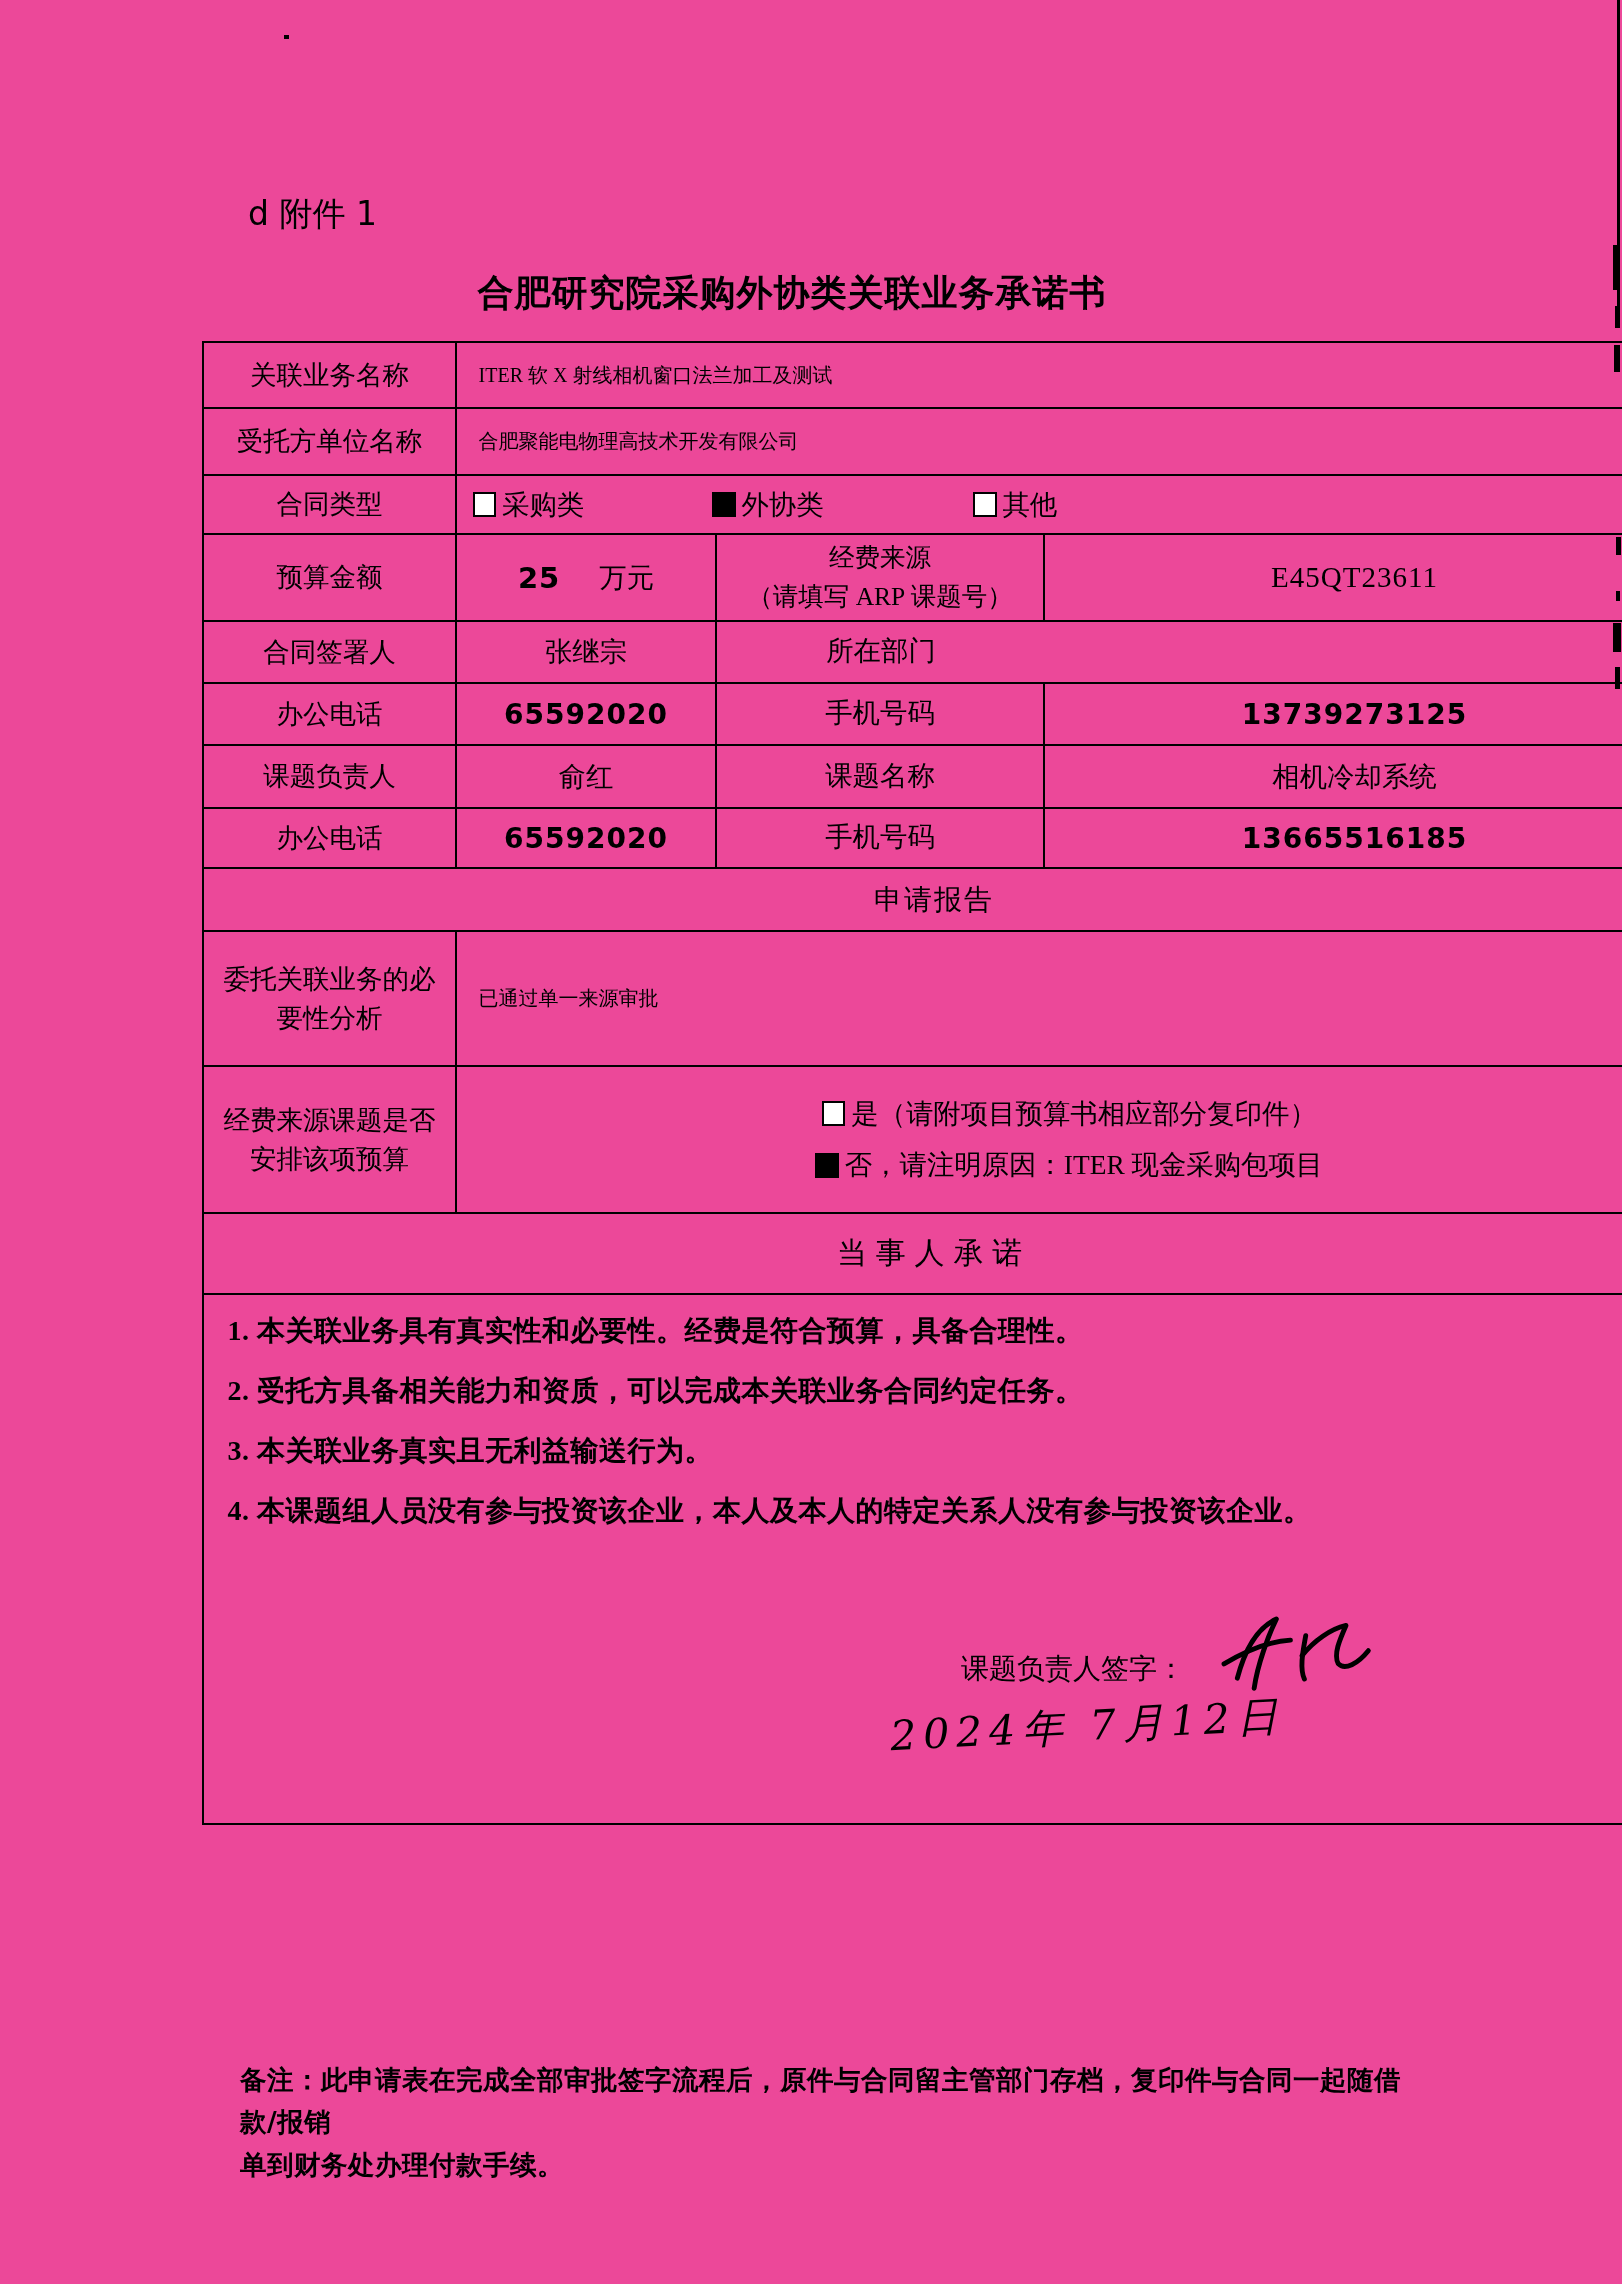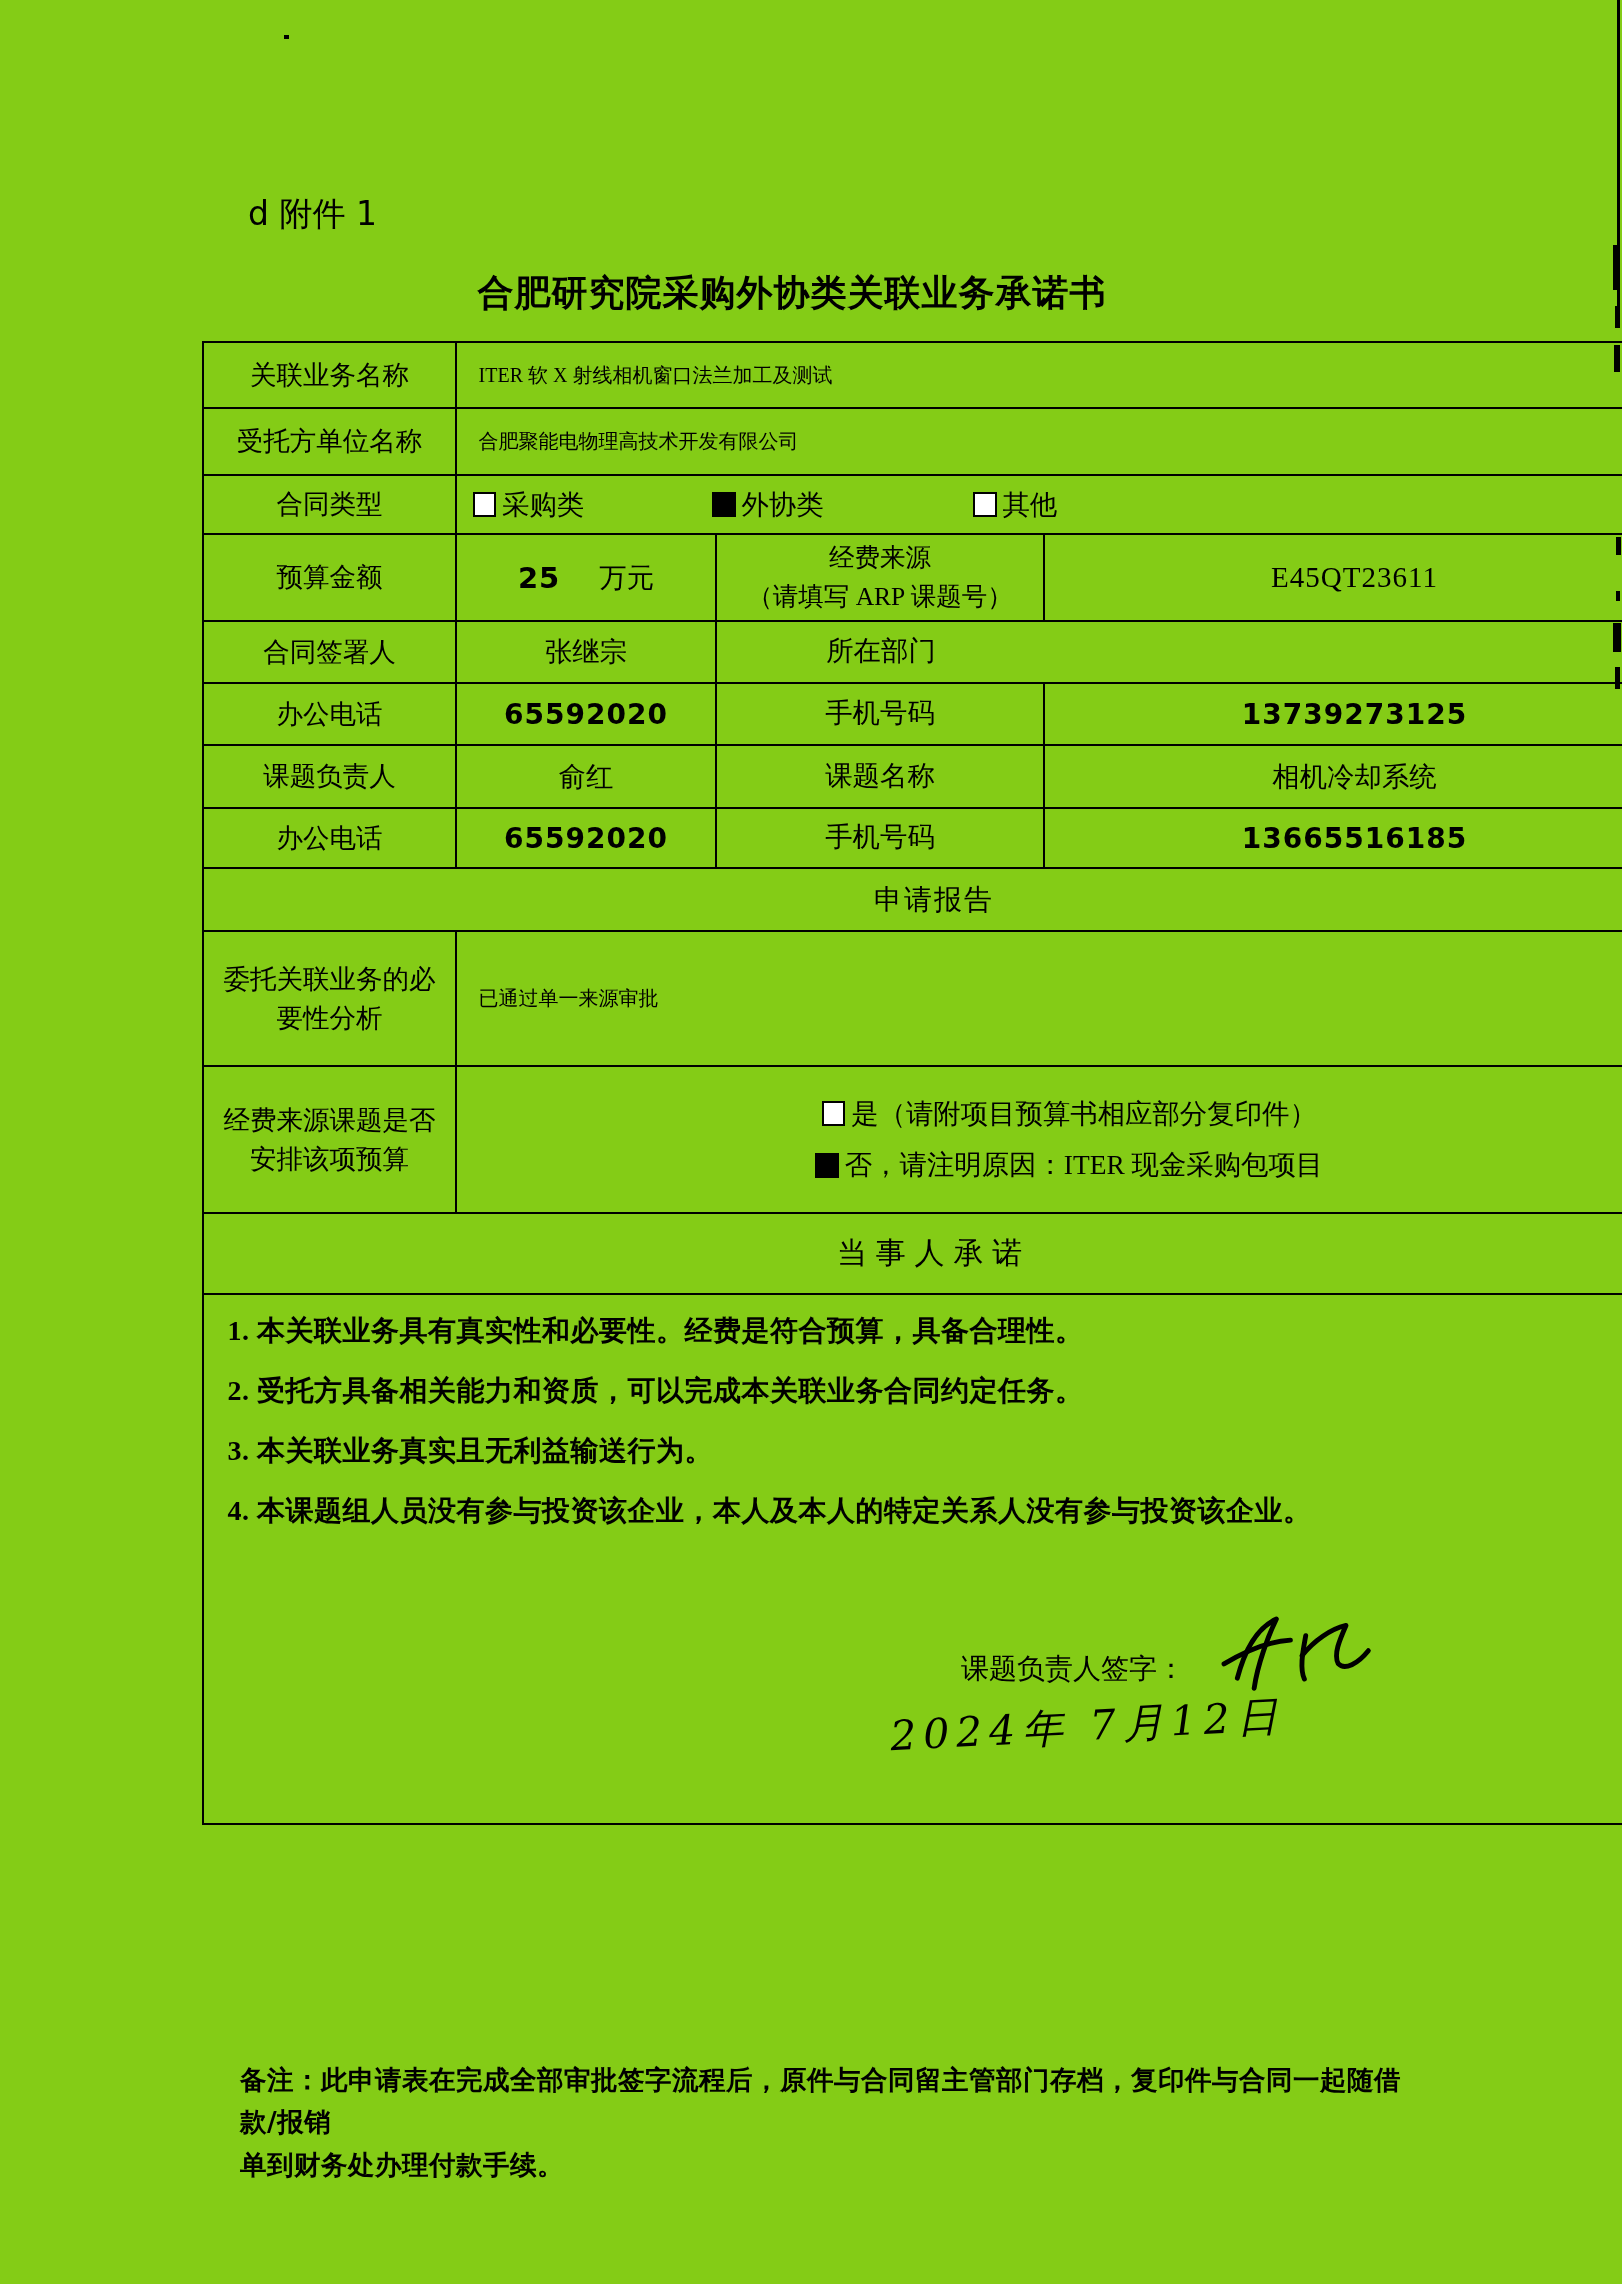--- a/index.html
+++ b/index.html
@@ -1,19 +1,19 @@
 <!DOCTYPE html>
 <html><head>
 <meta charset="utf-8">
 <style>
   * { margin:0; padding:0; box-sizing:border-box; }
   html,body { background:#e8e8e8; }
   #page {
     position:relative; width:1622px; height:2285px;
-    background:#84cc16; margin:0 auto; overflow:hidden;
+    background:#ec4899; margin:0 auto; overflow:hidden;
     font-family:"Liberation Serif","DejaVu Serif",serif; color:#000;
   }
   .abs { position:absolute; }
 
   
   #attachment { left:248px; top:192px; font-size:33px; font-family:"DejaVu Sans","Liberation Sans",sans-serif; }
   #doc-title {
     left:178px; top:269px; width:1228px; text-align:center;
     font-size:36px; font-weight:bold; letter-spacing:1px;
     font-family:"DejaVu Sans","Liberation Sans",sans-serif;

